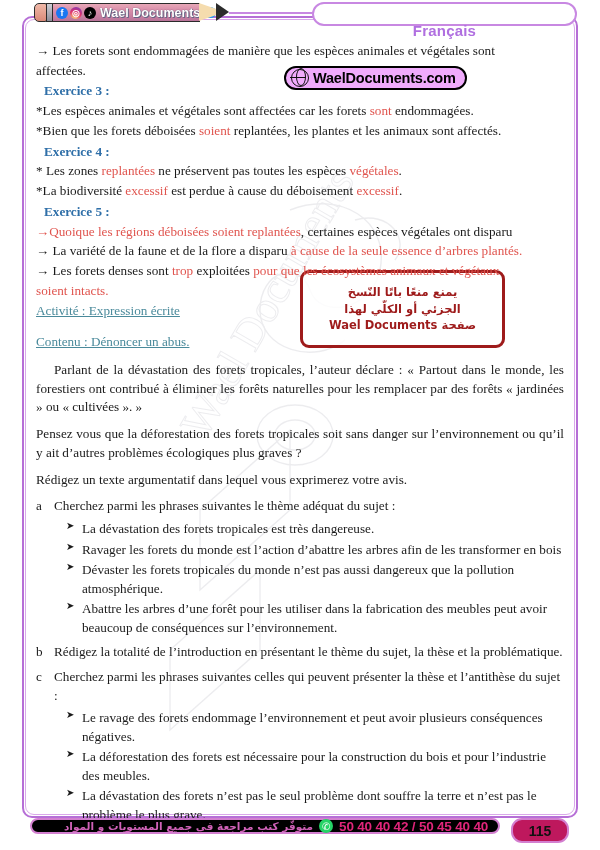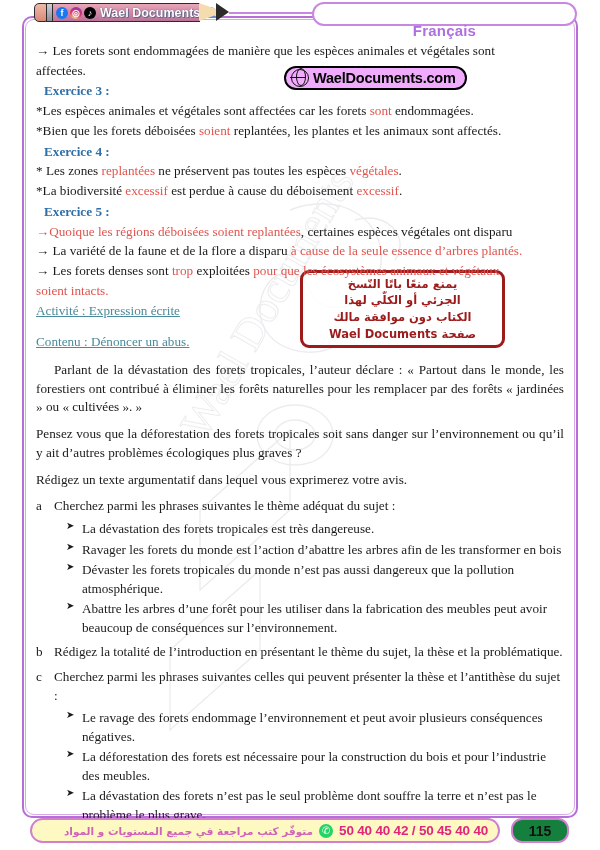--- a/index.html
+++ b/index.html
@@ -317,25 +317,25 @@
     color: transparent;
     -webkit-text-stroke: 1px #8d8d9d;
     white-space: nowrap;
   }
 
   
   .footer-pill {
     position: absolute;
     left: 30px;
     top: 818px;
-    height: 25px;
+    height: 16px;
     width: 470px;
     border: 2px solid #d37fd0;
     border-radius: 13px;
-    background: #fef9c3;
+    background: #000000;
     box-sizing: border-box;
     display: flex;
     align-items: center;
     justify-content: flex-end;
     flex-direction: row;
     padding: 0 10px;
     gap: 6px;
   }
   .footer-arabic {
     font-family: "DejaVu Sans", sans-serif;
@@ -366,21 +366,21 @@
     letter-spacing: -0.2px;
   }
   .page-num-pill {
     position: absolute;
     left: 511px;
     top: 818px;
     width: 58px;
     height: 25px;
     border: 2px solid #d37fd0;
     border-radius: 11px;
-    background: #15803d;
+    background: #be185d;
     box-sizing: border-box;
     display: flex;
     align-items: center;
     justify-content: center;
   }
   .page-num {
     font-family: "Liberation Sans", sans-serif;
     font-weight: bold;
     font-size: 14px;
     color: #111;
@@ -430,21 +430,20 @@
 </div>
 
 <div class="wd-badge">
   <span class="globe-icon"></span>
   <span class="wd-badge-text">WaelDocuments.com</span>
 </div>
 
 <div class="stamp">
   <p>يمنع منعًا باتًا النّسخ</p>
   <p>الجزئي أو الكلّي لهذا</p>
-  <p>الكتاب دون موافقة مالك</p>
   <p>صفحة Wael Documents</p>
 </div>
 
 <div class="content">
 
   <div class="ln">→ Les forets sont endommagées de manière que  les espèces animales et végétales sont</div>
   <div class="ln">affectées.</div>
 
   <div class="ex-head">Exercice 3 :</div>
   <div class="ln"><span> *Les espèces animales et végétales sont affectées car les forets </span><span class="red">sont</span><span>  endommagées.</span></div>

